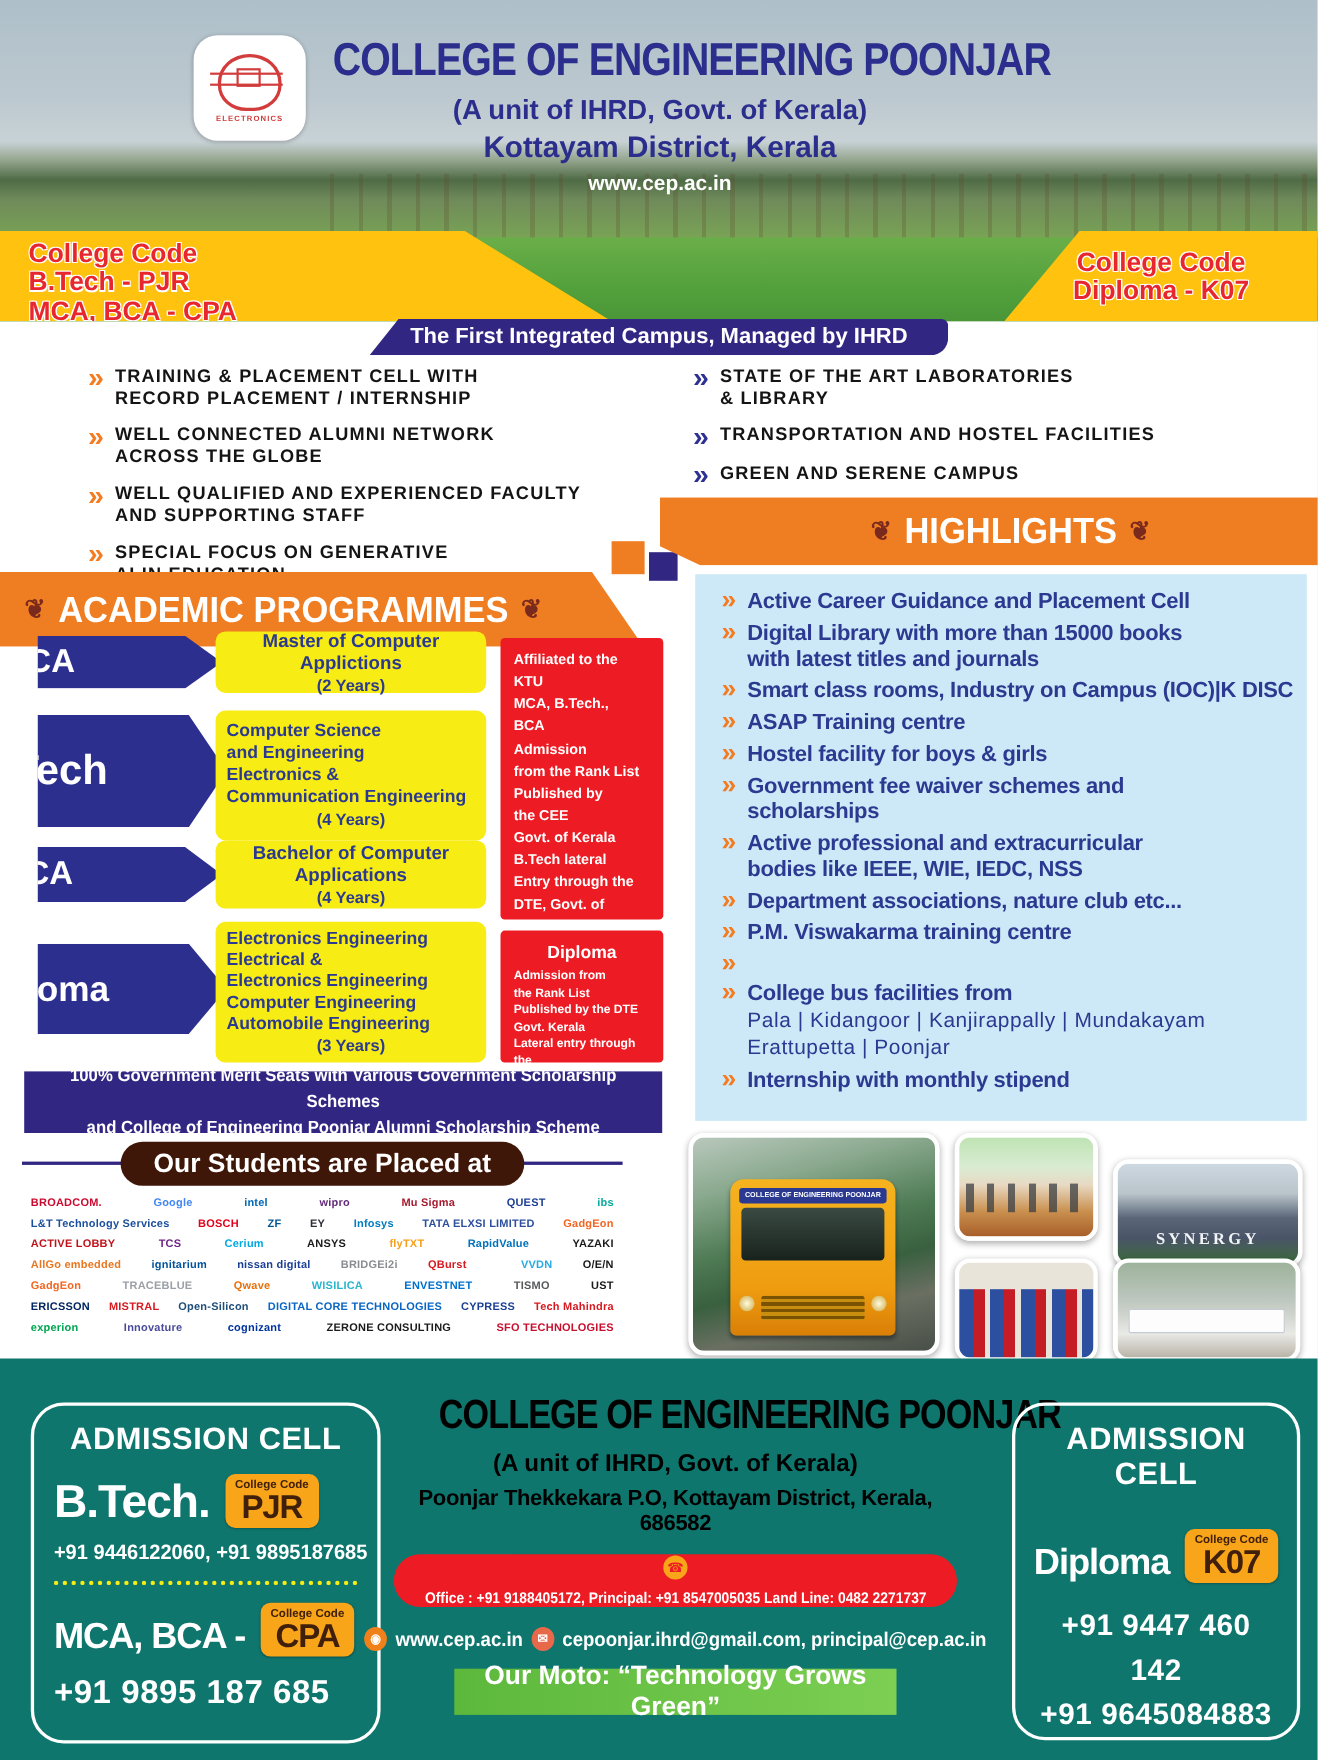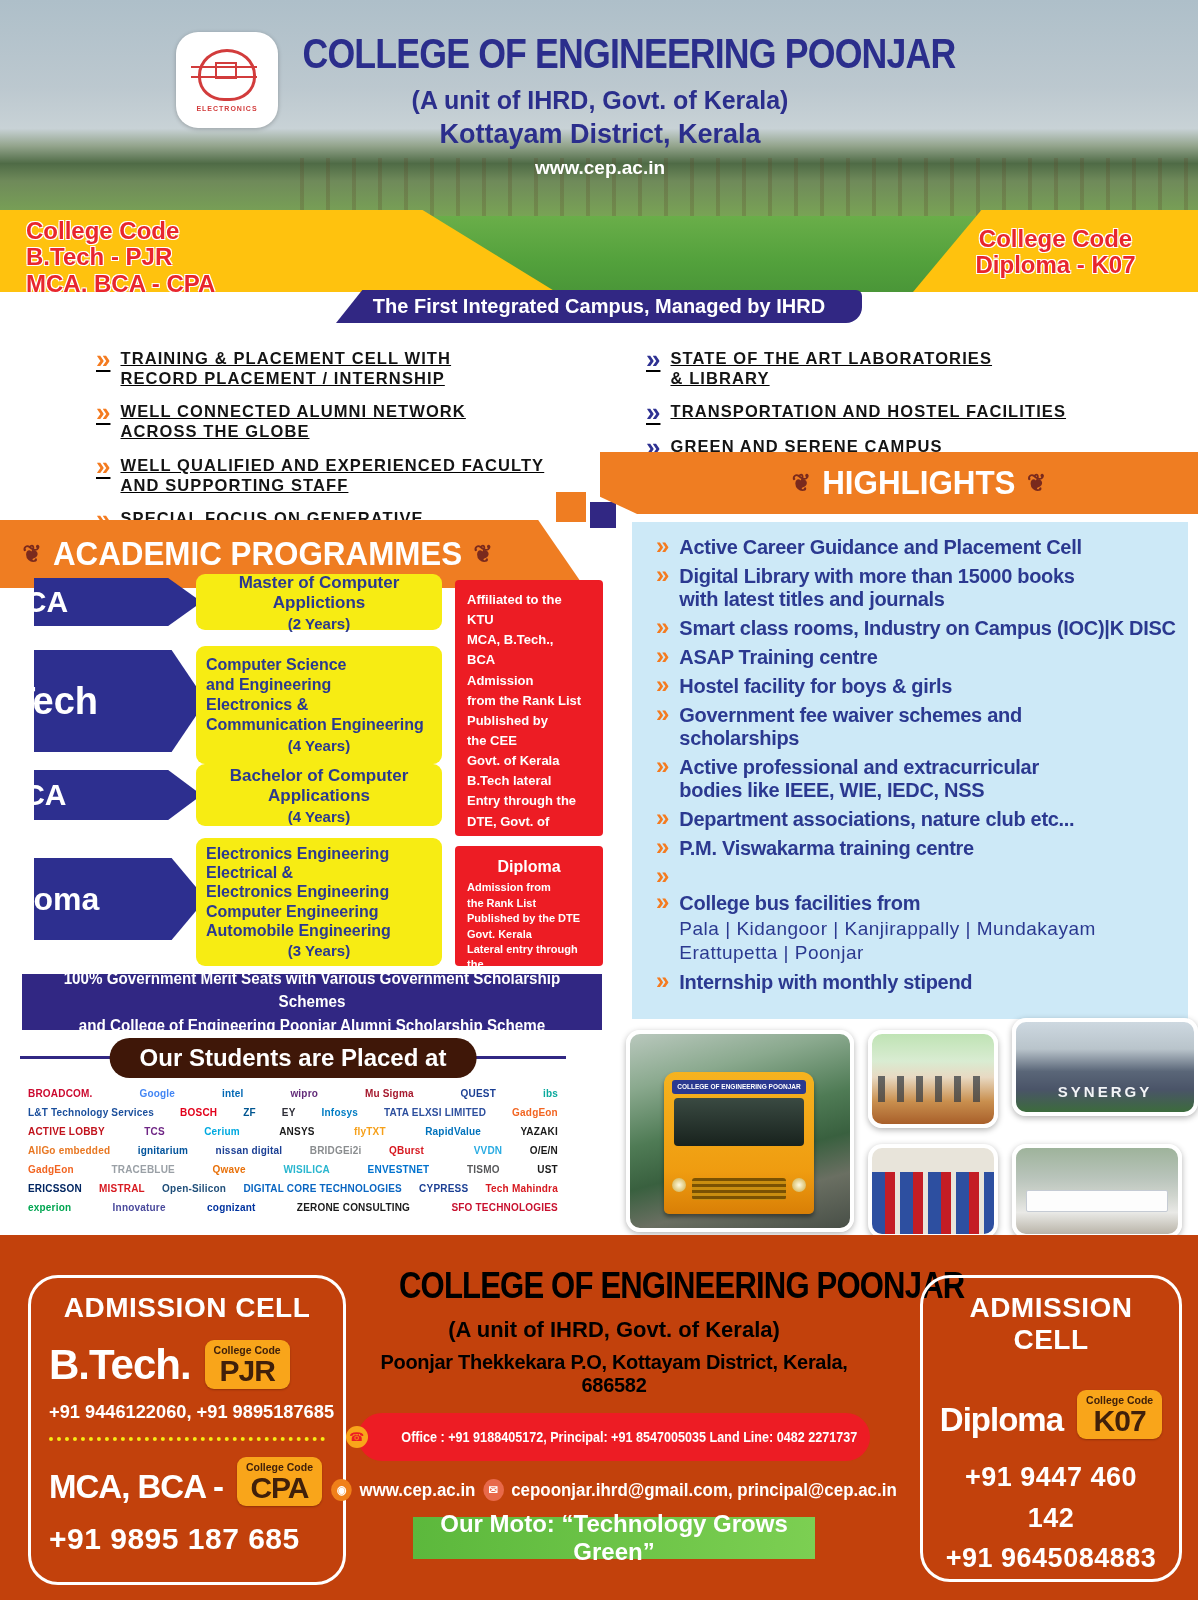--- a/index.html
+++ b/index.html
@@ -31,21 +31,21 @@
   .code-left{left:0;width:556px;clip-path:polygon(0 0,76% 0,100% 100%,0 100%);padding:8px 0 0 26px;box-sizing:border-box;}
   .code-right{left:913px;width:285px;clip-path:polygon(24% 0,100% 0,100% 100%,0 100%);text-align:center;padding-top:16px;box-sizing:border-box;}
   .code-text{font-size:24px;line-height:1.1;font-weight:bold;color:#e8262d;
     text-shadow:-1px -1px 0 #fff,1px -1px 0 #fff,-1px 1px 0 #fff,1px 1px 0 #fff;}
 
   .ribbon{position:absolute;left:336px;top:290px;width:526px;height:33px;background:#312783;
     clip-path:polygon(5% 0,100% 0,100% 100%,0 100%);border-radius:0 6px 16px 0;
     display:flex;align-items:center;justify-content:center;color:#fff;font-weight:bold;font-size:20px;}
 
   
-  .feat-list{position:absolute;list-style:none;margin:16px;padding:0;text-decoration:underline;}
+  .feat-list{position:absolute;list-style:none;margin:0;padding:0;}
   .feat-left{left:80px;top:332px;width:515px;}
   .feat-right{left:630px;top:332px;width:560px;}
   .feat-item{display:flex;gap:10px;margin-bottom:13px;align-items:flex-start;}
   .feat-item .pre{font-size:16.5px;font-weight:bold;color:#141414;letter-spacing:1.1px;line-height:1.22;}
   .arr{font-weight:bold;line-height:.85;}
   .arr::before{content:"\00bb";}
   .arr-o{color:#f47b20;font-size:26px;}
   .arr-b{color:#2e3192;font-size:26px;}
 
   
@@ -108,53 +108,53 @@
   .bus-strip{position:absolute;left:8px;top:8px;right:8px;height:14px;background:#2b3990;color:#fff;
     font-size:6.5px;font-weight:bold;text-align:center;line-height:14px;border-radius:3px;white-space:nowrap;overflow:hidden;}
   .bus-glass{position:absolute;left:10px;top:26px;right:10px;height:48px;background:linear-gradient(180deg,#3a4a42,#18221d);border-radius:4px;}
   .bus-grill{position:absolute;left:28px;bottom:14px;width:94px;height:22px;background:repeating-linear-gradient(180deg,#7a5203 0 3px,#c98e10 3px 6px);border-radius:3px;}
   .bus-light{position:absolute;bottom:22px;width:14px;height:14px;border-radius:50%;background:radial-gradient(#fffbe0,#caa53a);}
   .bus-light.l{left:8px;} .bus-light.r{right:8px;}
   .ph-lab{left:868px;top:1030px;width:130px;height:98px;
     background:linear-gradient(180deg,#bfe3b4 0%,#d9ecd2 30%,#e8d9c2 48%,#c98f4e 75%,#a85f2a 100%);}
   .lab-desks{position:absolute;left:6px;right:6px;top:42px;height:26px;
     background:repeating-linear-gradient(90deg,#3a3f44 0 7px,rgba(0,0,0,0) 7px 19px);opacity:.75;}
-  .ph-syn{left:1012px;top:1018px;width:186px;height:98px;
-    background:linear-gradient(180deg,#cdd8e0 0%,#b9c4cb 30%,#5a6678 55%,#4a5468 75%,#3c6b3c 100%);}
+  .ph-syn{left:1012px;top:1054px;width:172px;height:98px;
+    background:linear-gradient(180deg,#cdd8e0 0%,#b9c4cb 30%,#5a6678 55%,#4a5468 75%,#3c6b3c 100%);font-family:Liberation Serif, serif;}
   .syn-word{position:absolute;left:0;right:0;bottom:12px;text-align:center;color:#f2f4f6;font-weight:bold;font-size:15px;letter-spacing:3px;}
   .ph-grad{left:868px;top:1144px;width:130px;height:94px;background:#e8e4da;}
   .grad-row{position:absolute;left:0;right:0;bottom:0;height:62px;
     background:repeating-linear-gradient(90deg,#2d4fa0 0 13px,#c41d25 13px 23px,#e8e4da 23px 28px);}
   .ph-event{left:1012px;top:1144px;width:170px;height:94px;
     background:linear-gradient(180deg,#9eb39b 0%,#b9c4bb 35%,#cfd4cd 55%,#e9e9e6 75%,#b9b4a8 100%);}
   .event-banner{position:absolute;left:10px;right:10px;top:42px;height:20px;background:#fdfdfd;border:1px solid #c5cbd4;border-radius:2px;}
 
   
-  .footer{position:absolute;left:0;top:1235px;width:1198px;height:365px;background:#c2410c;}
+  .footer{position:absolute;left:0;top:1235px;width:1198px;height:365px;background:#0f766e;}
   .panel{position:absolute;border:3px solid #fff;border-radius:30px;box-sizing:border-box;padding:14px 18px;color:#fff;}
   .panel-left{left:28px;top:40px;width:318px;height:310px;}
   .panel-right{left:920px;top:40px;width:262px;height:307px;text-align:center;}
   .panel-heading{text-align:center;font-weight:bold;font-size:28px;color:#fff;letter-spacing:.5px;}
   .deg-row{display:flex;align-items:flex-end;gap:14px;margin-top:16px;}
   .deg-name{font-weight:bold;font-size:42px;letter-spacing:-1px;}
   .deg-name.small{font-size:33px;}
   .badge{background:#f9a51a;border-radius:9px;padding:4px 9px 3px;text-align:center;color:#40200a;box-shadow:0 1px 2px rgba(0,0,0,.25);}
   .badge-label{font-size:10.5px;font-weight:bold;white-space:nowrap;}
   .badge-code{font-size:30px;font-weight:bold;line-height:1;letter-spacing:-1px;}
   .phones{font-weight:bold;font-size:19px;margin-top:12px;white-space:nowrap;transform:scaleX(.96);transform-origin:left;}
   .dotted-sep{border-top:4px dotted #f7ec13;margin:14px 0 2px;}
   .big-phone{font-weight:bold;font-size:30px;margin-top:16px;letter-spacing:.5px;}
   .panel-right .deg-row{justify-content:center;margin-top:34px;}
   .panel-right .phones2{font-weight:bold;font-size:27px;margin-top:18px;line-height:1.5;letter-spacing:.5px;}
 
   .foot-center{position:absolute;left:358px;top:30px;width:512px;text-align:center;color:#000;}
   .foot-title{font-size:37px;font-weight:bold;letter-spacing:-1px;transform:scaleX(.84);transform-origin:center;white-space:nowrap;}
   .foot-unit{font-size:22px;font-weight:bold;margin-top:10px;}
   .foot-addr{font-size:20px;font-weight:bold;margin-top:8px;letter-spacing:-.3px;}
-  .pill{margin:16px auto 0;width:512px;height:48px;background:#ed1c24;border-radius:26px;display:flex;align-items:center;justify-content:center;gap:8px;box-sizing:border-box;}
+  .pill{margin:16px auto 0;width:512px;height:48px;background:#ed1c24;border-radius:26px;display:flex;align-items:center;justify-content:center;gap:8px;box-sizing:border-box;flex-direction:column;}
   .pill-text{color:#fff;font-weight:bold;font-size:14px;white-space:nowrap;transform:scaleX(.9);}
   .icon-circle{display:inline-flex;align-items:center;justify-content:center;width:22px;height:22px;border-radius:50%;flex:0 0 auto;font-size:12px;color:#fff;}
   .ic-phone{background:#f9a51a;color:#ed1c24;}
   .ic-globe{background:#f08019;}
   .ic-globe::before{content:"\25C9";}
   .ic-phone::before{content:"\260E";}
   .ic-mail{background:#e8694a;}
   .ic-mail::before{content:"\2709";}
   .web-row{display:flex;align-items:center;justify-content:center;gap:8px;margin-top:18px;color:#fff;font-weight:bold;font-size:18px;white-space:nowrap;transform:scaleX(.94);}
   .motto{margin:16px auto 0;width:402px;height:42px;background:linear-gradient(90deg,#5cb83c,#7ccf52);

